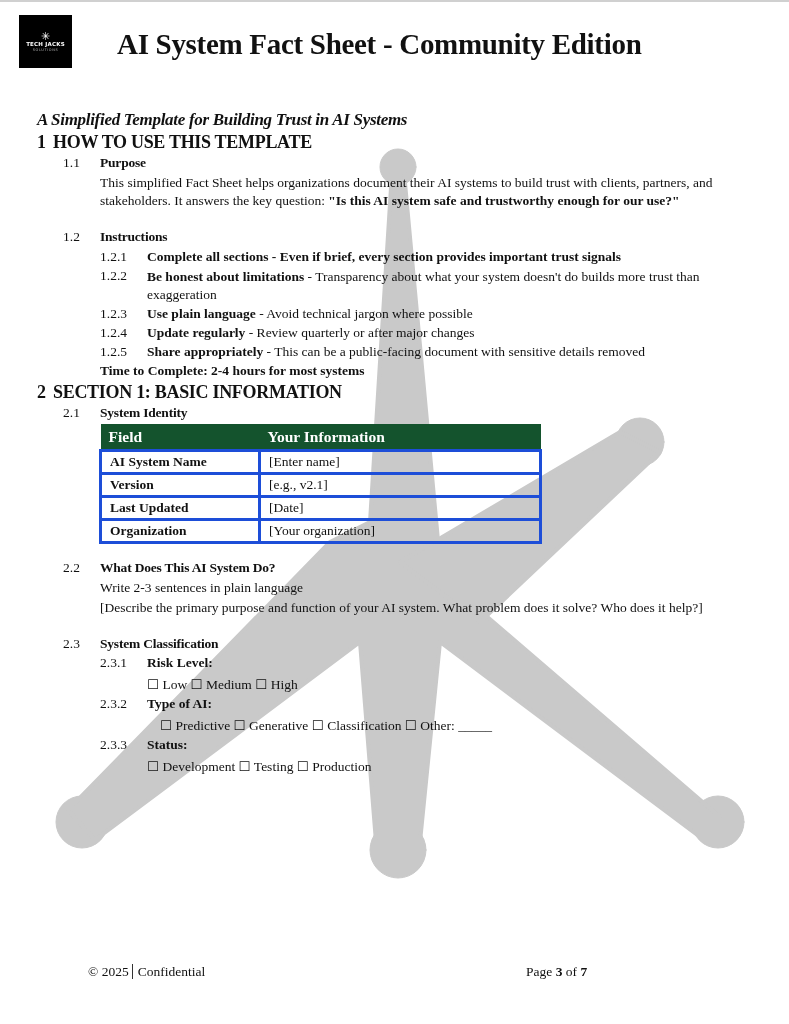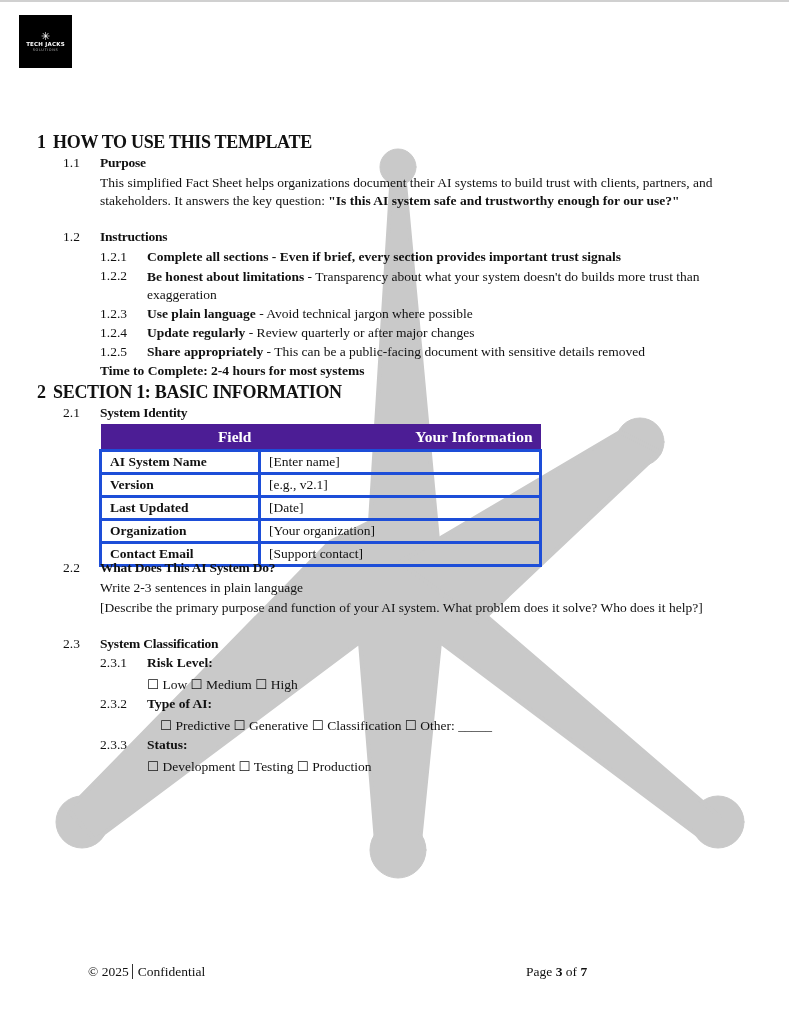--- a/index.html
+++ b/index.html
@@ -31,21 +31,21 @@
   .h2 .txt { position:absolute; left:37px; font-weight:bold; letter-spacing:-0.2px; }
 
   .h3 { position:absolute; font-size:13.5px; white-space:nowrap; }
   .h3 .num { position:absolute; left:0; }
   .h3 .txt { position:absolute; left:47px; }
 
   .body-text { position:absolute; font-size:13.5px; line-height:18px; }
   b { font-weight:bold; }
 
   table.identity { position:absolute; left:99px; top:422px; width:443px; border-collapse:collapse; font-size:13.5px; }
-  table.identity th { background:#4c1d95; color:#fff; text-align:right; font-size:15.5px; font-weight:bold; padding:2px 8px; height:21px; }
+  table.identity th { background:#14532d; color:#fff; text-align:left; font-size:15.5px; font-weight:bold; padding:2px 8px; height:21px; }
   table.identity td { border:3px solid #1d4ed8; padding:0 8px; height:20px; }
   table.identity td.field { font-weight:bold; width:140px; }
 
   .footer-left { position:absolute; left:88px; top:962px; font-size:13.5px; white-space:nowrap; }
   .footer-left .sep { border-left:1px solid #333; margin:0 5px 0 3px; }
   .footer-right { position:absolute; left:526px; top:962px; font-size:13.5px; white-space:nowrap; }
 </style>
 </head>
 <body>
 
@@ -62,21 +62,23 @@
   </g>
 </svg>
 
 <div class="layer">
 
   <div class="logo">
     <span class="star">✳</span>
     <span class="l1">TECH JACKS</span>
     <span class="l2">SOLUTIONS</span>
   </div>
-
+  <div class="doc-title">AI System Fact Sheet - Community Edition</div>
+
+  <div class="subtitle">A Simplified Template for Building Trust in AI Systems</div>
 
   <div class="h1" style="left:37px; top:130px;">
     <span class="num">1</span>
       <span class="txt">HOW TO USE THIS TEMPLATE</span>
   </div>
 
   <div class="h2" style="left:63px; top:153px;">
     <span class="num">1.1</span>
       <span class="txt">Purpose</span>
   </div>
@@ -139,24 +141,20 @@
         <td class="field">Version</td>
         <td>[e.g., v2.1]</td>
       </tr>
       <tr>
         <td class="field">Last Updated</td>
         <td>[Date]</td>
       </tr>
       <tr>
         <td class="field">Organization</td>
         <td>[Your organization]</td>
-      </tr>
-      <tr>
-        <td class="field">Contact Email</td>
-        <td>[Support contact]</td>
       </tr>
     </tbody>
   </table>
 
   <div class="h2" style="left:63px; top:558px;">
     <span class="num">2.2</span>
       <span class="txt">What Does This AI System Do?</span>
   </div>
   <div class="body-text" style="left:100px; top:577px; white-space:nowrap;">Write 2-3 sentences in plain language</div>
   <div class="body-text" style="left:100px; top:597px; width:660px;">[Describe the primary purpose and function of your AI system. What problem does it solve? Who does it help?]</div>

